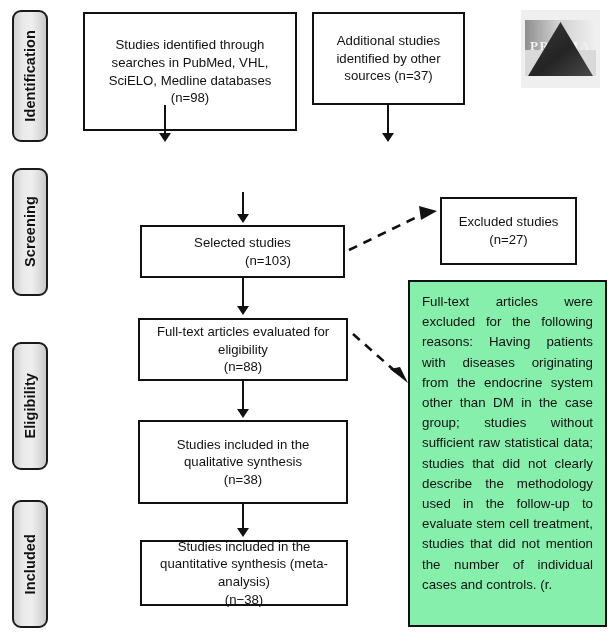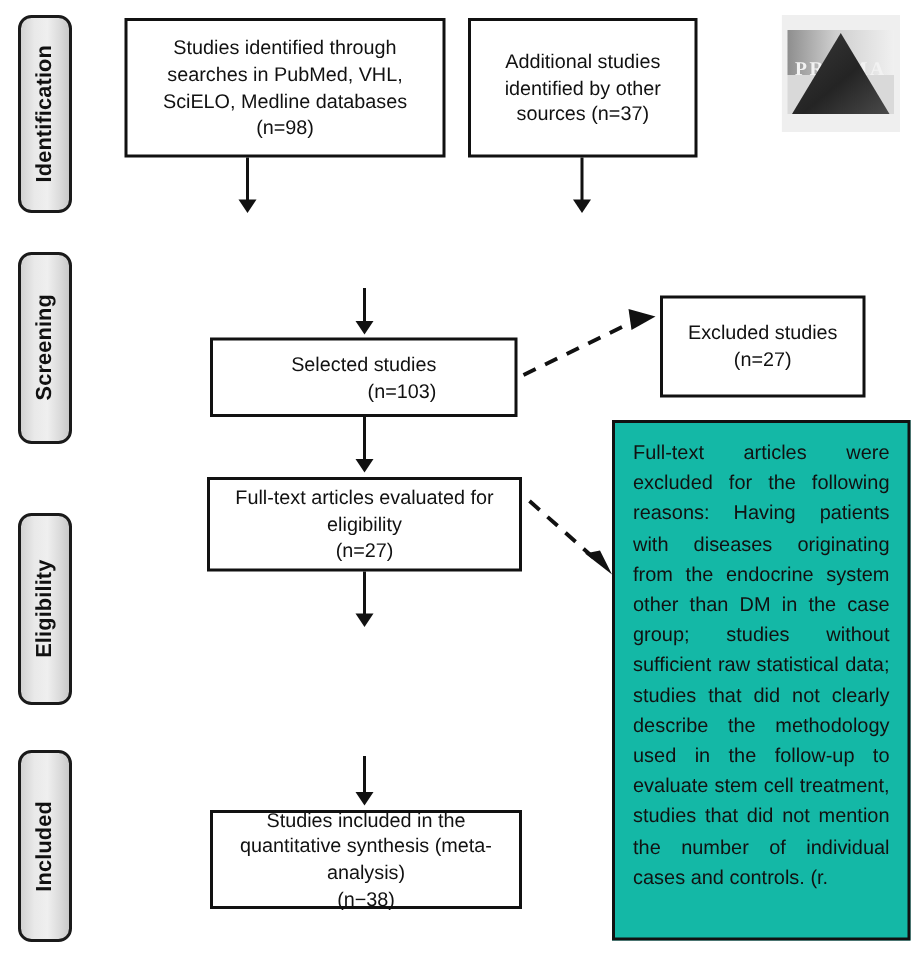--- a/index.html
+++ b/index.html
@@ -56,21 +56,21 @@
     line-height: 1.33;
     color: #111111;
     white-space: pre-line;
   }
 
   
   .text-box {
     position: absolute;
     box-sizing: border-box;
     border: 2px solid #111111;
-    background: #14b8a6;
+    background: #86efac;
     padding: 10px 12px 8px 12px;
   }
   .text-box .para {
     font-size: 13.3px;
     line-height: 1.52;
     text-align: justify;
     text-align-last: left;
     color: #111111;
     margin: 0;
     hyphens: none;
@@ -139,21 +139,21 @@
       </defs>
       <rect x="0" y="0" width="79" height="78" fill="#efefef"></rect>
       <rect x="4" y="10" width="71" height="30" fill="url(#bandGrad)"></rect>
       <rect x="4" y="40" width="71" height="26" fill="#d9d9d9"></rect>
       <text x="39.5" y="40" font-family="'Liberation Serif', serif" font-size="13" font-weight="bold" fill="#f2f2f2" text-anchor="middle" letter-spacing="1.6">PRISMA</text>
       <polygon points="39.5,12 72,66 7,66" fill="url(#triGrad)"></polygon>
       <text x="39.5" y="40" font-family="'Liberation Serif', serif" font-size="13" font-weight="bold" fill="#9a9a9a" text-anchor="middle" letter-spacing="1.6" clip-path="none" opacity="0.0">PRISMA</text>
     </svg>
   </div>
 
-  <div class="flow-box" style="left:83px; top:12px; width:214px; height:93px;">
+  <div class="flow-box" style="left:83px; top:12px; width:214px; height:119px;">
     <span class="box-text">Studies identified through searches in PubMed, VHL, SciELO, Medline databases
 (n=98)</span>
   </div>
 
   <div class="flow-box" style="left:312px; top:12px; width:153px; height:93px;">
     <span class="box-text">Additional studies identified by other sources (n=37)</span>
   </div>
 
   <div class="connector">
     <div class="v-line" style="left:164px; top:105px; height:30px;"></div>
@@ -185,37 +185,41 @@
 (n=27)</span>
   </div>
 
   <div class="connector">
     <div class="v-line" style="left:242px; top:278px; height:30px;"></div>
     <div class="arrow-down" style="left:237px; top:306px;"></div>
   </div>
 
   <div class="flow-box" style="left:138px; top:318px; width:210px; height:63px;">
     <span class="box-text">Full-text articles evaluated for eligibility
-(n=27)</span>
+(n=88)</span>
   </div>
 
   <svg class="connector" style="left:350px; top:325px; width:75px; height:70px;" width="75" height="70">
     <line x1="3" y1="9" x2="46" y2="47" stroke="#111111" stroke-width="2.6" stroke-dasharray="9,7"></line>
     <polygon points="58,58 40,44 50,42" fill="#111111"></polygon>
   </svg>
 
   <div class="text-box" style="left:408px; top:280px; width:199px; height:347px;">
     <p class="para">Full-text articles were excluded for the following reasons: Having patients with diseases originating from the endocrine system other than DM in the case group; studies without sufficient raw statistical data; studies that did not clearly describe the methodology used in the follow-up to evaluate stem cell treatment, studies that did not mention the number of individual cases and controls. (r.</p>
   </div>
 
   <div class="connector">
     <div class="v-line" style="left:242px; top:381px; height:30px;"></div>
     <div class="arrow-down" style="left:237px; top:409px;"></div>
   </div>
 
+  <div class="flow-box" style="left:138px; top:420px; width:210px; height:84px;">
+    <span class="box-text">Studies included in the qualitative synthesis
+(n=38)</span>
+  </div>
 
   <div class="connector">
     <div class="v-line" style="left:242px; top:504px; height:26px;"></div>
     <div class="arrow-down" style="left:237px; top:528px;"></div>
   </div>
 
   <div class="flow-box" style="left:140px; top:540px; width:208px; height:66px;">
     <span class="box-text">Studies included in the quantitative synthesis (meta-analysis)
 (n−38)</span>
   </div>

